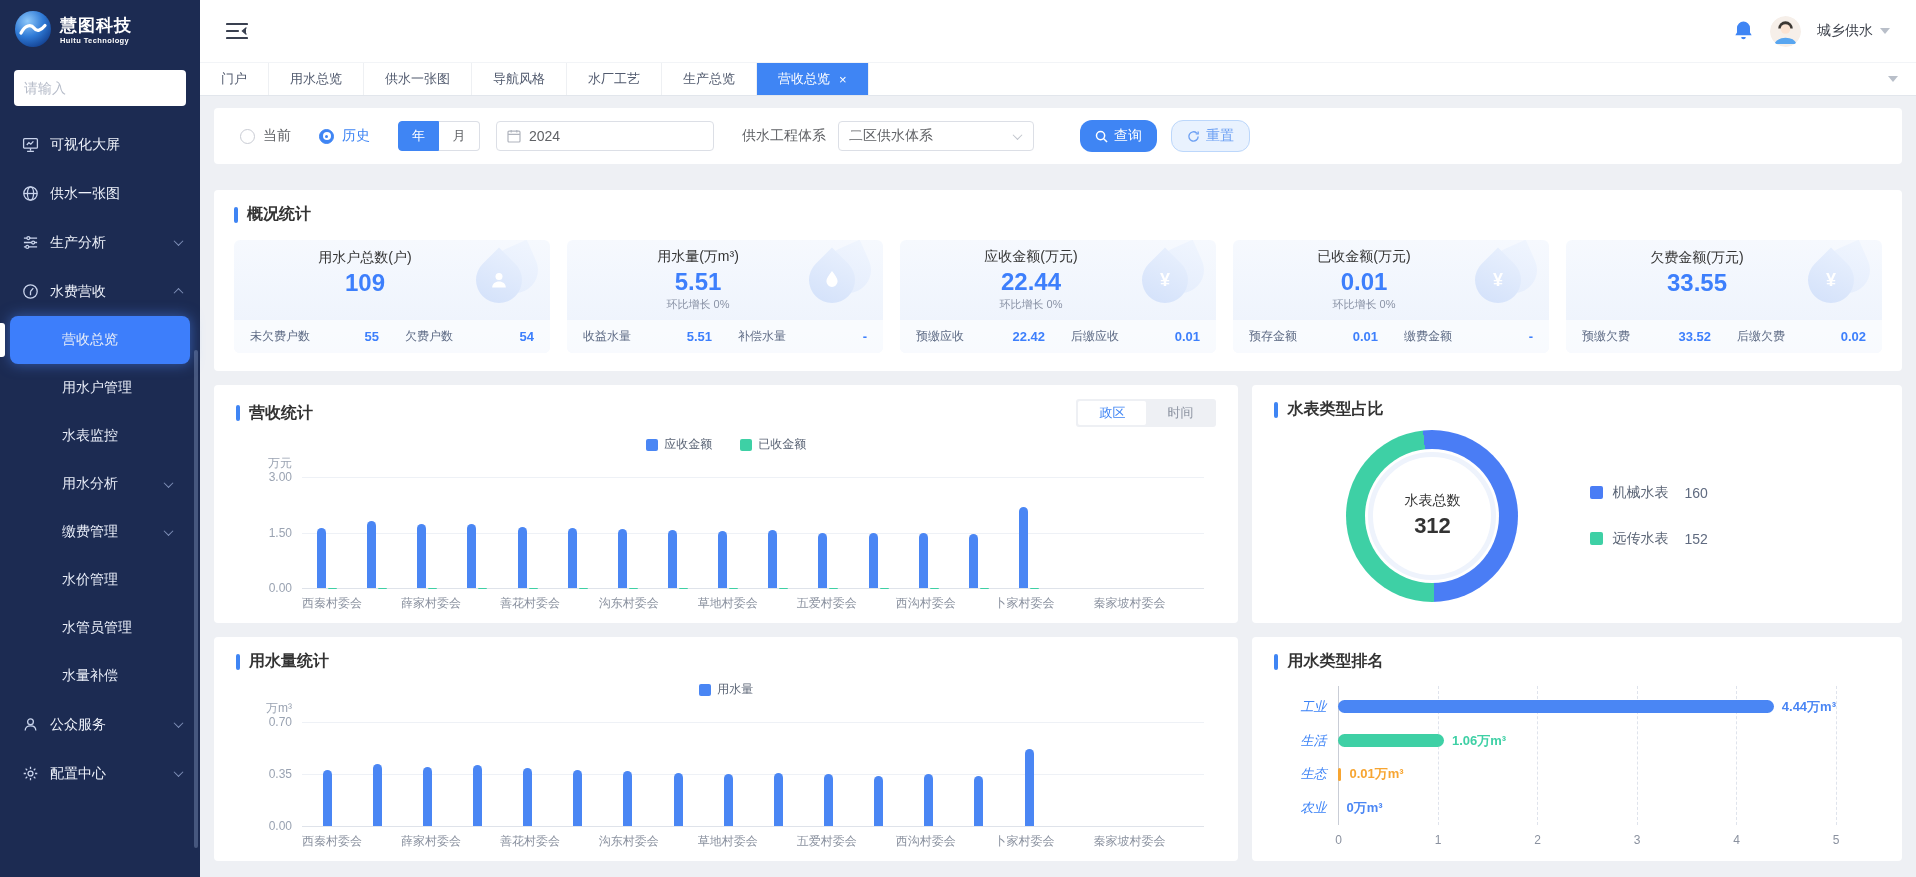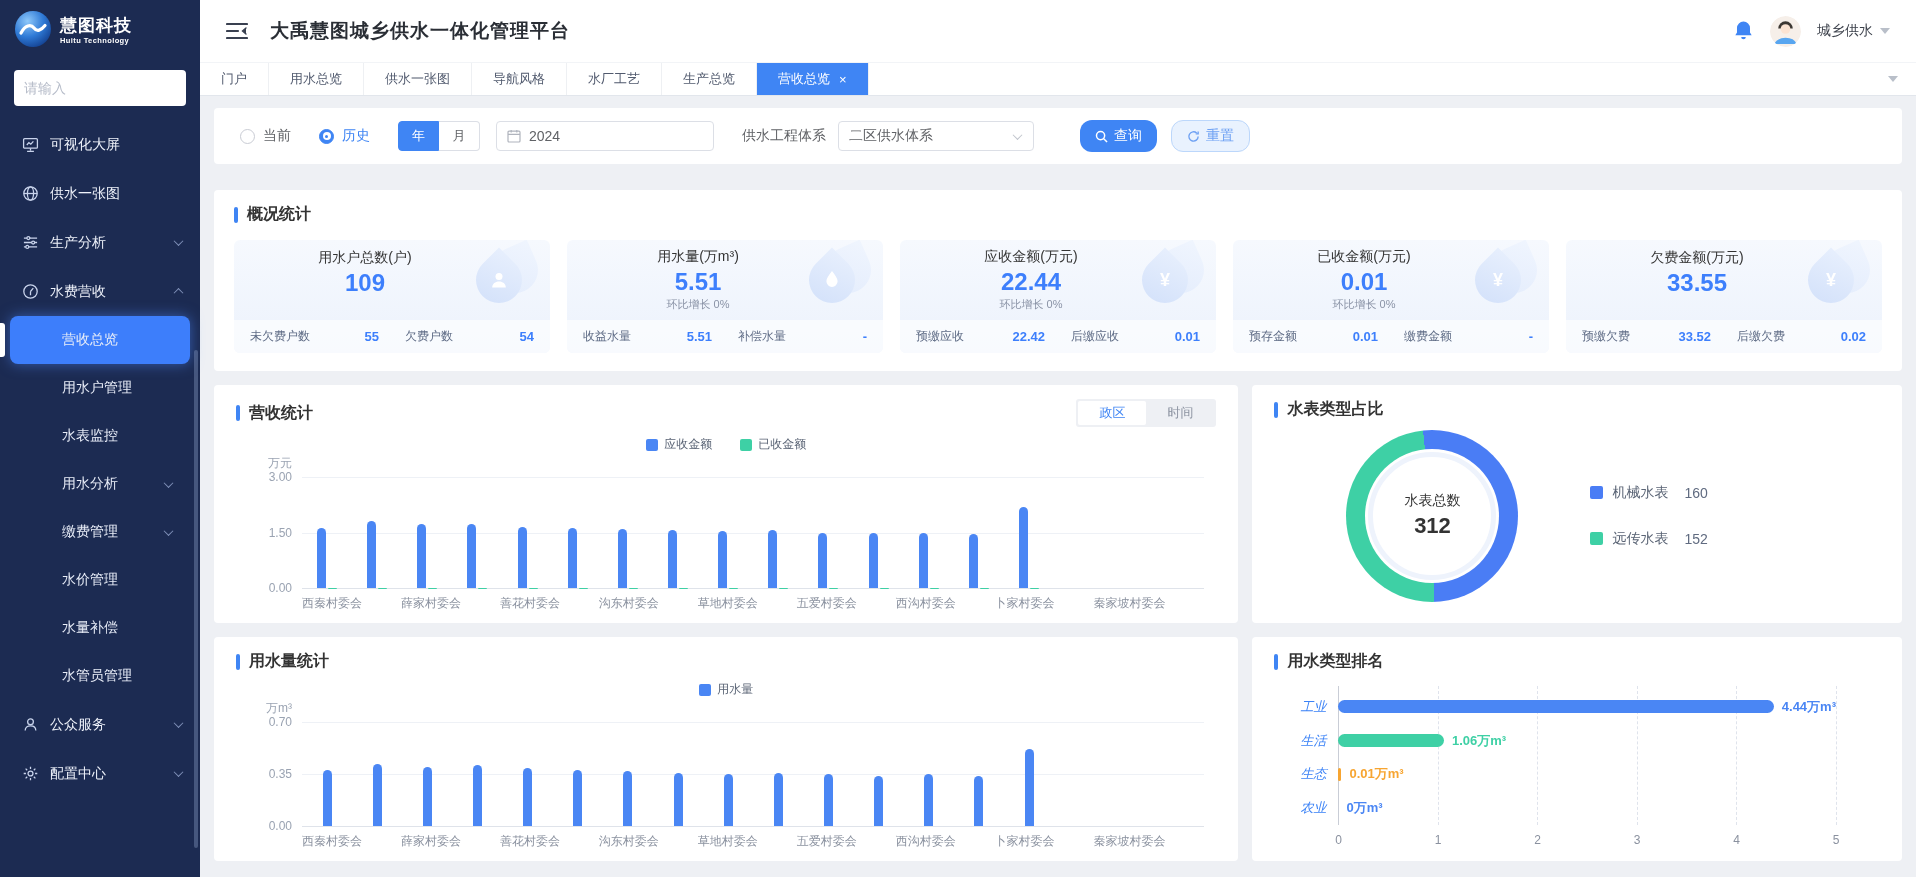--- a/index.html
+++ b/index.html
@@ -215,24 +215,24 @@
           <i class="chev down nav-chevron"></i>
         </div>
         <div class="nav-sub">
           <span class="nav-sub-label">缴费管理</span>
           <i class="chev down nav-chevron"></i>
         </div>
         <div class="nav-sub">
           <span class="nav-sub-label">水价管理</span>
         </div>
         <div class="nav-sub">
+          <span class="nav-sub-label">水管员管理</span>
+        </div>
+        <div class="nav-sub">
           <span class="nav-sub-label">水量补偿</span>
-        </div>
-        <div class="nav-sub">
-          <span class="nav-sub-label">水管员管理</span>
         </div>
         <div class="nav-item">
           <span class="nav-icon"><svg viewBox="0 0 16 16" fill="none" stroke="currentColor">
               <circle cx="8" cy="5.4" r="2.7"></circle>
               <path d="M3 13.6c0-2.7 2.2-4.3 5-4.3s5 1.6 5 4.3"></path>
             </svg></span>
           <span class="nav-label">公众服务</span>
           <i class="chev down nav-chevron"></i>
         </div>
         <div class="nav-item">
@@ -248,21 +248,20 @@
 
   <div class="main">
 
     <header>
       <span class="hamburger">
         <svg viewBox="0 0 22 18" fill="none" stroke="#394050" stroke-width="2.2" stroke-linecap="round">
           <path d="M1 2h20M1 9h11M1 16h20"></path>
             <path d="M20 6l-3.5 3 3.5 3" fill="#394050" stroke-width="1.4"></path>
         </svg>
       </span>
-      <h1>大禹慧图城乡供水一体化管理平台</h1>
       <div class="header-right">
         <span class="bell">
           <svg viewBox="0 0 20 21" fill="#3f85f4">
             <path d="M10 1.5a6.2 6.2 0 0 0-6.2 6.2v4.1L2.2 14.6h15.6l-1.6-2.8V7.7A6.2 6.2 0 0 0 10 1.5z"></path>
             <path d="M7.8 16.2a2.2 2.2 0 0 0 4.4 0z"></path>
           </svg>
         </span>
         <span class="avatar">
           <svg viewBox="0 0 32 32">
             <circle cx="16" cy="16" r="16" fill="#f6efe9"></circle>

